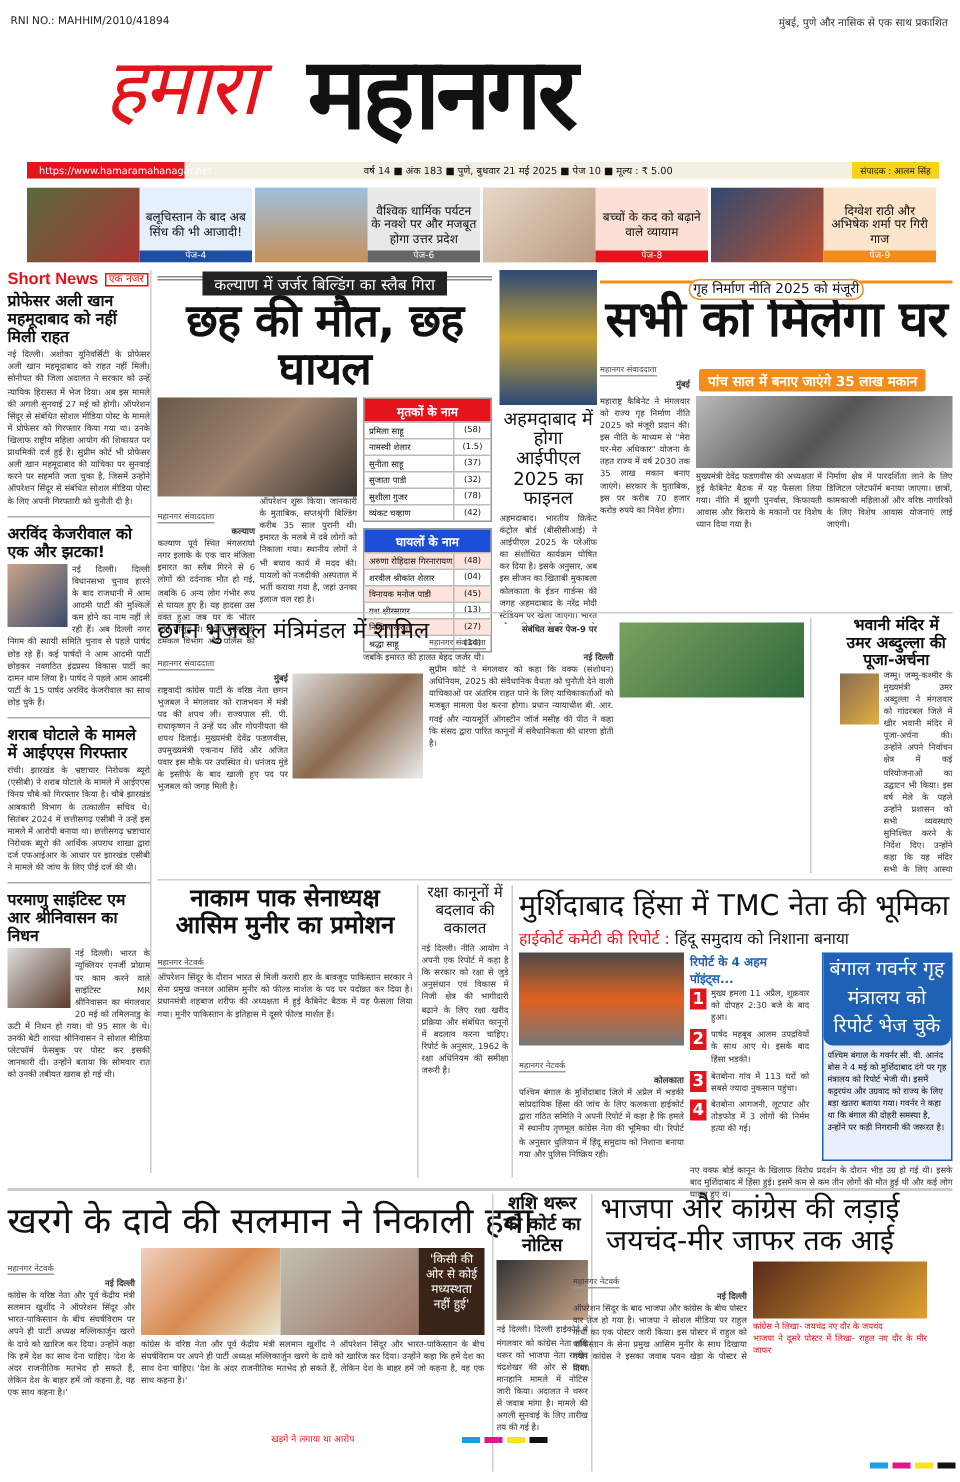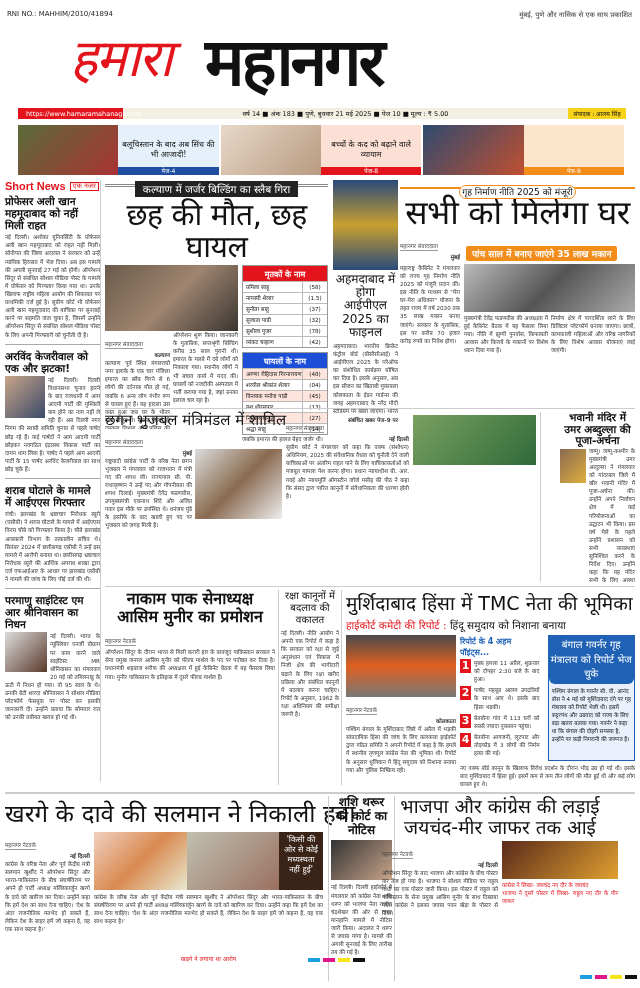--- a/index.html
+++ b/index.html
@@ -20,39 +20,39 @@
 .teaser .pg{position:absolute;right:0;bottom:0;width:50%;height:8px;font-size:6px;color:#fff;text-align:center;line-height:8px}
 .col-left{left:5px;top:180px;width:96px;height:602px;border-right:1px solid #ccc}
 .short-head{display:flex;align-items:center;gap:4px;margin-bottom:3px}
 .short-title{background:#fff;color:#e3141b;font-weight:bold;font-size:11px;font-family:"Liberation Sans",sans-serif}
 .ek{font-size:7px;color:#e3141b;border:1px solid #e3141b;padding:0 2px;line-height:1}
 .lh{font-weight:bold;font-size:10.5px;line-height:1.15;margin:3px 0 2px}
 .bt{font-size:5.6px;line-height:1.45;color:#333;text-align:justify}
 .sep{border-top:1px solid #aaa;margin:5px 0}
 .photo{background:linear-gradient(135deg,#8a6b55,#3e2f27)}
 .strap{background:#222;color:#fff;font-size:10.5px;padding:1px 8px;display:inline-block}
-.h-xl{font-weight:normal;font-size:30px;line-height:1.05;letter-spacing:-0.5px}
+.h-xl{font-weight:bold;font-size:30px;line-height:1.05;letter-spacing:-0.5px}
 .h-l{font-weight:bold;font-size:19px;line-height:1.1}
 .h-m{font-weight:bold;font-size:14px;line-height:1.1}
 .by{font-size:5.5px;color:#444;border-bottom:1px solid #999;display:inline-block;margin:2px 0}
 .tbl{border:1px solid #999;font-size:5.6px}
 .tbl .th{background:#e3141b;color:#fff;text-align:center;font-size:8px;padding:2px 0;font-weight:bold}
 .tbl .th.dark{background:#1d4ed8}
 .tbl .r{display:flex;border-top:1px solid #bbb;height:11px;align-items:center}
 .tbl .r span:first-child{flex:1;padding-left:3px;border-right:1px solid #bbb;height:100%;display:flex;align-items:center}
 .tbl .r span:last-child{width:24px;text-align:center}
 .tbl .r.pink{background:#fde5de}
 .orange-sub{background:#f28c1b;color:#fff;font-size:9px;font-weight:bold;padding:1px 6px;border-radius:2px}
 .pill{border:1.5px solid #f28c1b;border-radius:10px;font-size:9px;padding:1px 2px;background:#fff}
 .redtxt{color:#e3141b}
 .pointbox{font-size:5.6px}
 .pt{display:flex;gap:3px;margin-bottom:3px;align-items:flex-start}
 .pt .n{background:#e3141b;color:#fff;font-weight:bold;font-size:11px;width:11px;text-align:center;line-height:14px;flex-shrink:0}
 .bluebox{border:1px solid #1f62b5;background:#e9f0fb;font-size:5.6px;line-height:1.45;padding:0 3px 3px}
-.bluebox .bh{background:#1f62b5;color:#fff;font-size:10px;text-align:center;padding:2px;margin:0 -3px 3px;border-radius:0 0 6px 6px}
+.bluebox .bh{background:#1f62b5;color:#fff;font-size:13px;text-align:center;padding:2px;margin:0 -3px 3px;border-radius:0 0 6px 6px}
 .cmyk{display:flex;gap:3px}
 .cmyk span{width:12px;height:4px}
 .hr-h{border-top:1px solid #ccc}
 </style>
 </head>
 <body>
 
 <div class="abs rni">RNI NO.: MAHHIM/2010/41894</div>
 <div class="abs tagline">मुंबई, पुणे और नासिक से एक साथ प्रकाशित</div>
 <div class="abs mast-red">हमारा</div>
@@ -62,27 +62,33 @@
   <div class="mid">वर्ष 14 ■ अंक 183 ■ पुणे, बुधवार 21 मई 2025 ■ पेज 10 ■ मूल्य : ₹ 5.00</div>
   <div class="ed">संपादक : आलम सिंह</div>
 </div>
 
 <div class="abs teasers">
   <div class="teaser" style="background:#e5f0fb">
     <div class="img photo" style="background:linear-gradient(135deg,#5a6b3a,#a33)"></div>
     <div class="txt">बलूचिस्तान के बाद अब सिंध की भी आजादी!</div>
     <div class="pg" style="background:#1f4ea3">पेज-4</div>
   </div>
+  <div class="teaser" style="background:#e8e8e8">
+    <div class="img photo" style="background:linear-gradient(180deg,#9cc0e0,#c8905a)"></div>
+    <div class="txt">वैश्विक धार्मिक पर्यटन के नक्शे पर और मजबूत होगा उत्तर प्रदेश</div>
+    <div class="pg" style="background:#666">पेज-6</div>
+  </div>
   <div class="teaser" style="background:#fde0d5">
     <div class="img photo" style="background:linear-gradient(135deg,#e8d8c8,#b89a80)"></div>
     <div class="txt">बच्चों के कद को बढ़ाने वाले व्यायाम</div>
     <div class="pg" style="background:#e3141b">पेज-8</div>
   </div>
   <div class="teaser" style="background:#fde5cc">
     <div class="img photo" style="background:linear-gradient(135deg,#2f4a70,#c05030)"></div>
+    <div class="txt">दिग्वेश राठी और अभिषेक शर्मा पर गिरी गाज</div>
     <div class="pg" style="background:#f28c1b">पेज-9</div>
   </div>
 </div>
 
 <div class="abs col-left">
   <div class="short-head">
     <span class="short-title">Short News</span>
     <span class="ek">एक नजर</span>
   </div>
   <div>

